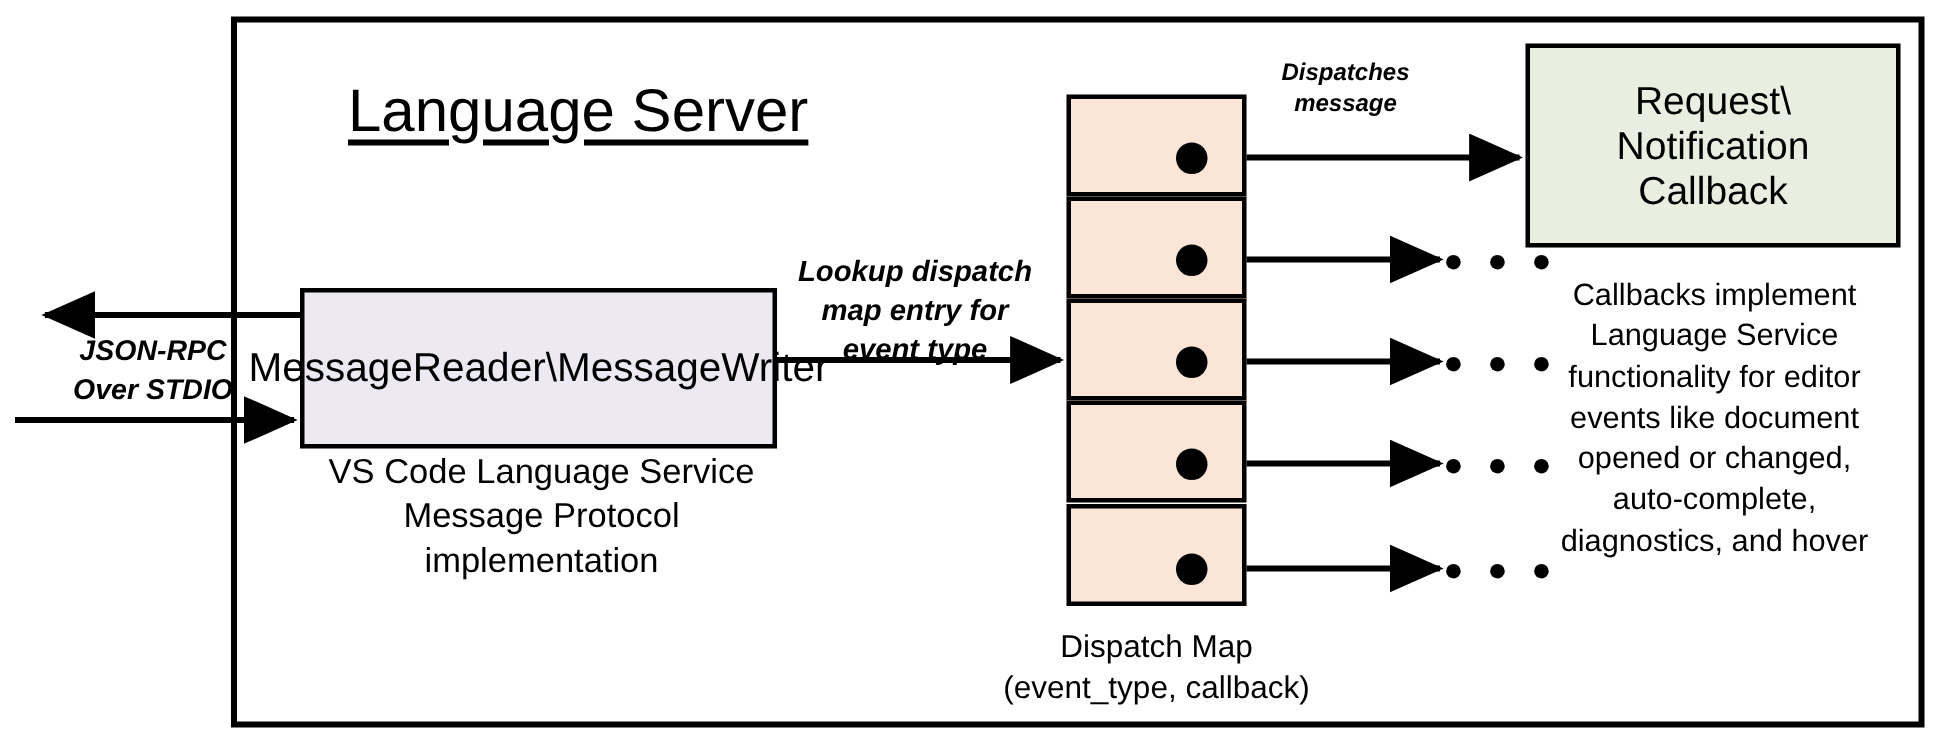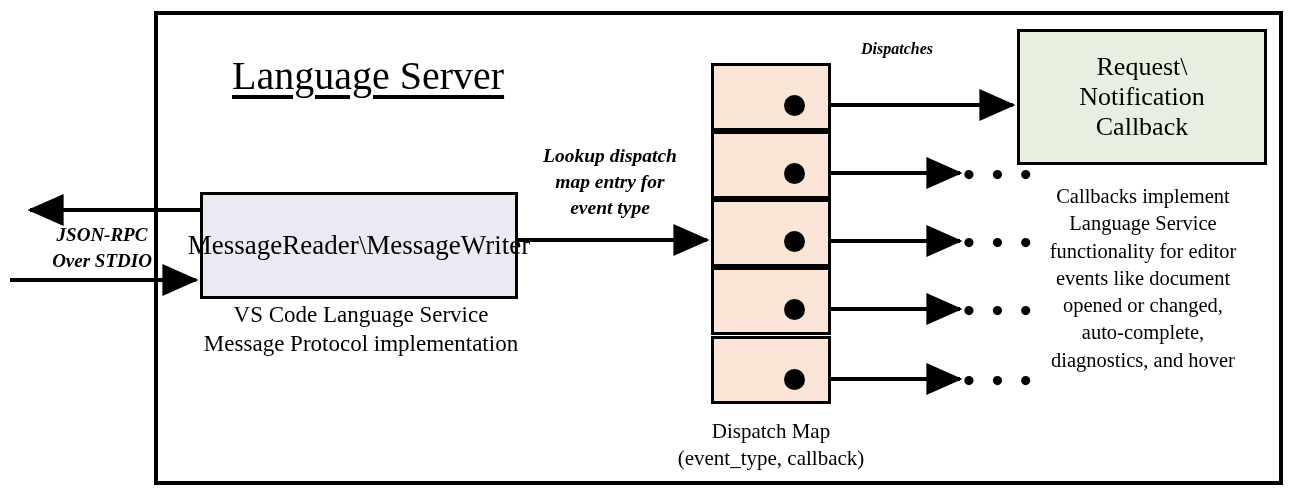--- a/index.html
+++ b/index.html
@@ -11,21 +11,20 @@
   body {
     font-family: "Liberation Sans", "DejaVu Sans", sans-serif;
     color: #000000;
   }
   #canvas {
     position: relative;
     width: 1291px;
     height: 494px;
     background: #ffffff;
     overflow: hidden;
-    font-family: Liberation Serif, serif;
   }
   svg.layer {
     position: absolute;
     left: 0;
     top: 0;
     width: 1291px;
     height: 494px;
     pointer-events: none;
   }
   .node {
@@ -89,21 +88,21 @@
     text-align: center;
     font-style: italic;
     font-weight: 700;
     font-size: 19px;
     line-height: 1.35;
   }
   
   #lookup-label {
     position: absolute;
     left: 516px;
-    top: 143px;
+    top: 168px;
     width: 188px;
     text-align: center;
     font-style: italic;
     font-weight: 700;
     font-size: 19.5px;
     line-height: 1.34;
   }
   
   #dispatch-msg-label {
     position: absolute;
@@ -245,20 +244,21 @@
   </div>
 
   <div id="lookup-label">
     <span class="txtline">Lookup dispatch</span>
     <span class="txtline">map entry for</span>
     <span class="txtline">event type</span>
   </div>
 
   <div id="dispatch-msg-label">
     <span class="txtline">Dispatches</span>
+    <span class="txtline">message</span>
   </div>
 
   <div id="dispatch-map">
     <div class="map-cell" style="top:0px;"></div>
     <div class="map-cell" style="top:68px;"></div>
     <div class="map-cell" style="top:136px;"></div>
     <div class="map-cell" style="top:204px;"></div>
     <div class="map-cell" style="top:273px;"></div>
 
     <div class="map-dot" style="left:73px; top:32px;"></div>

